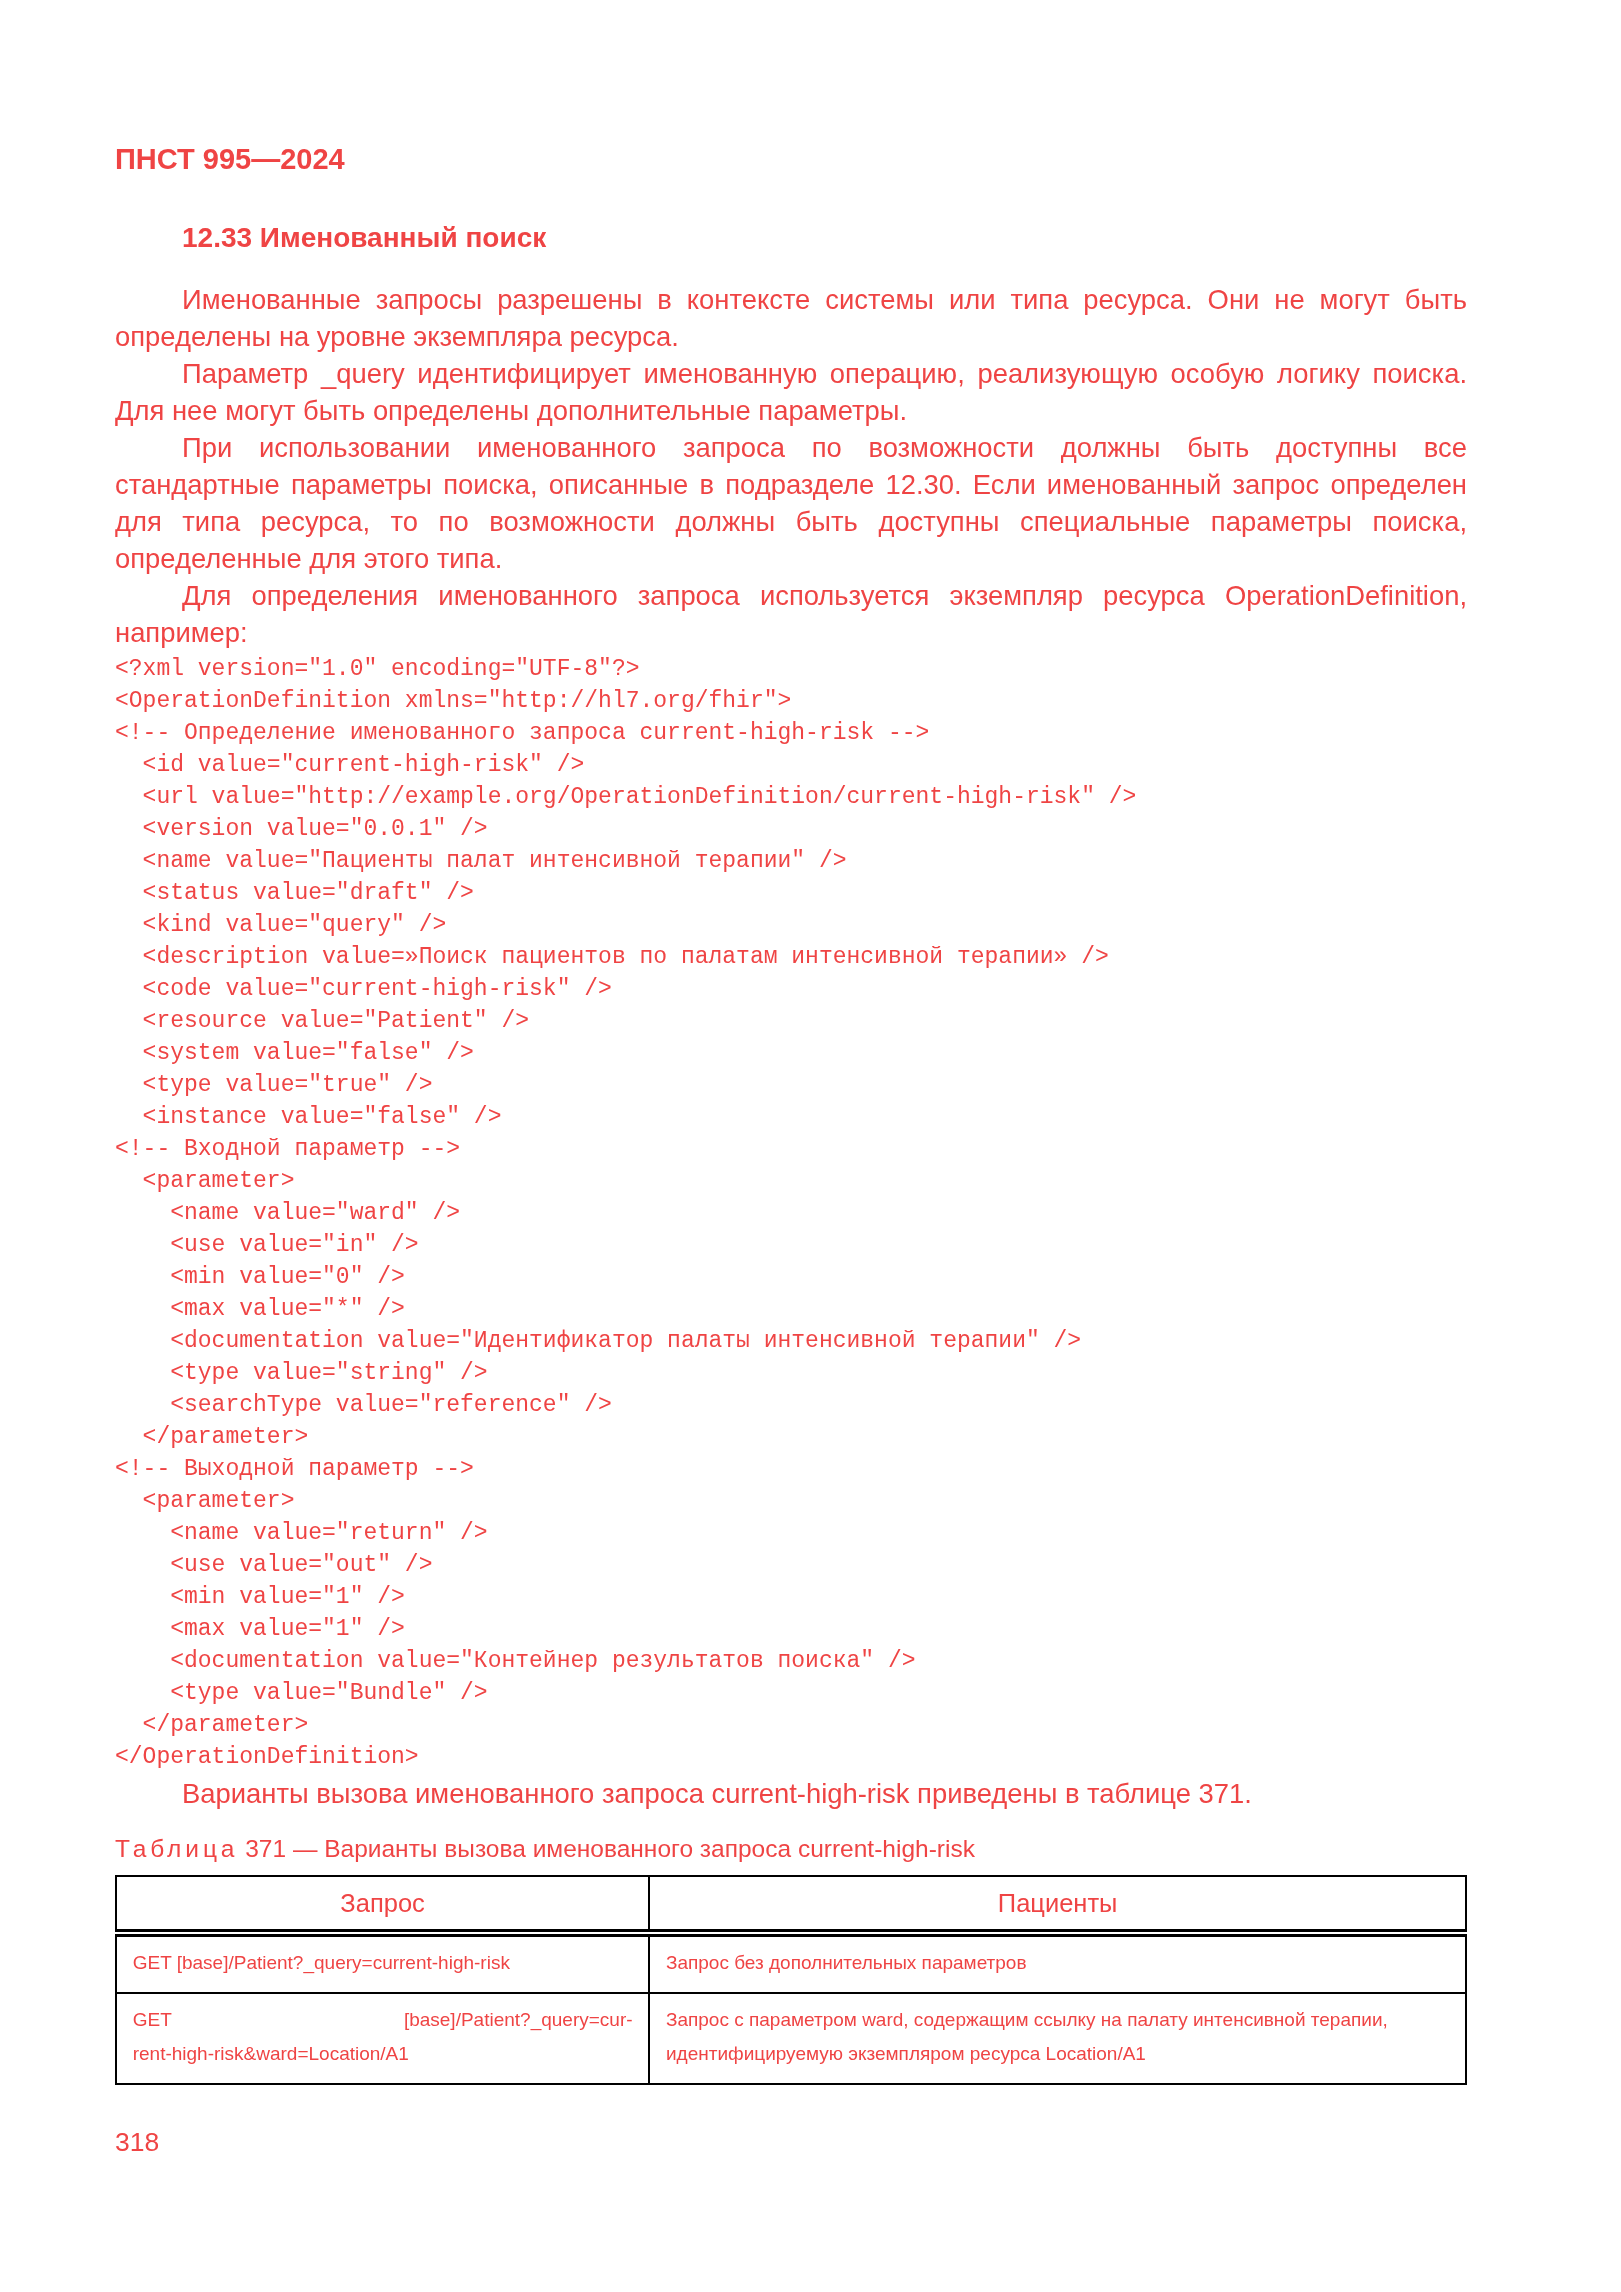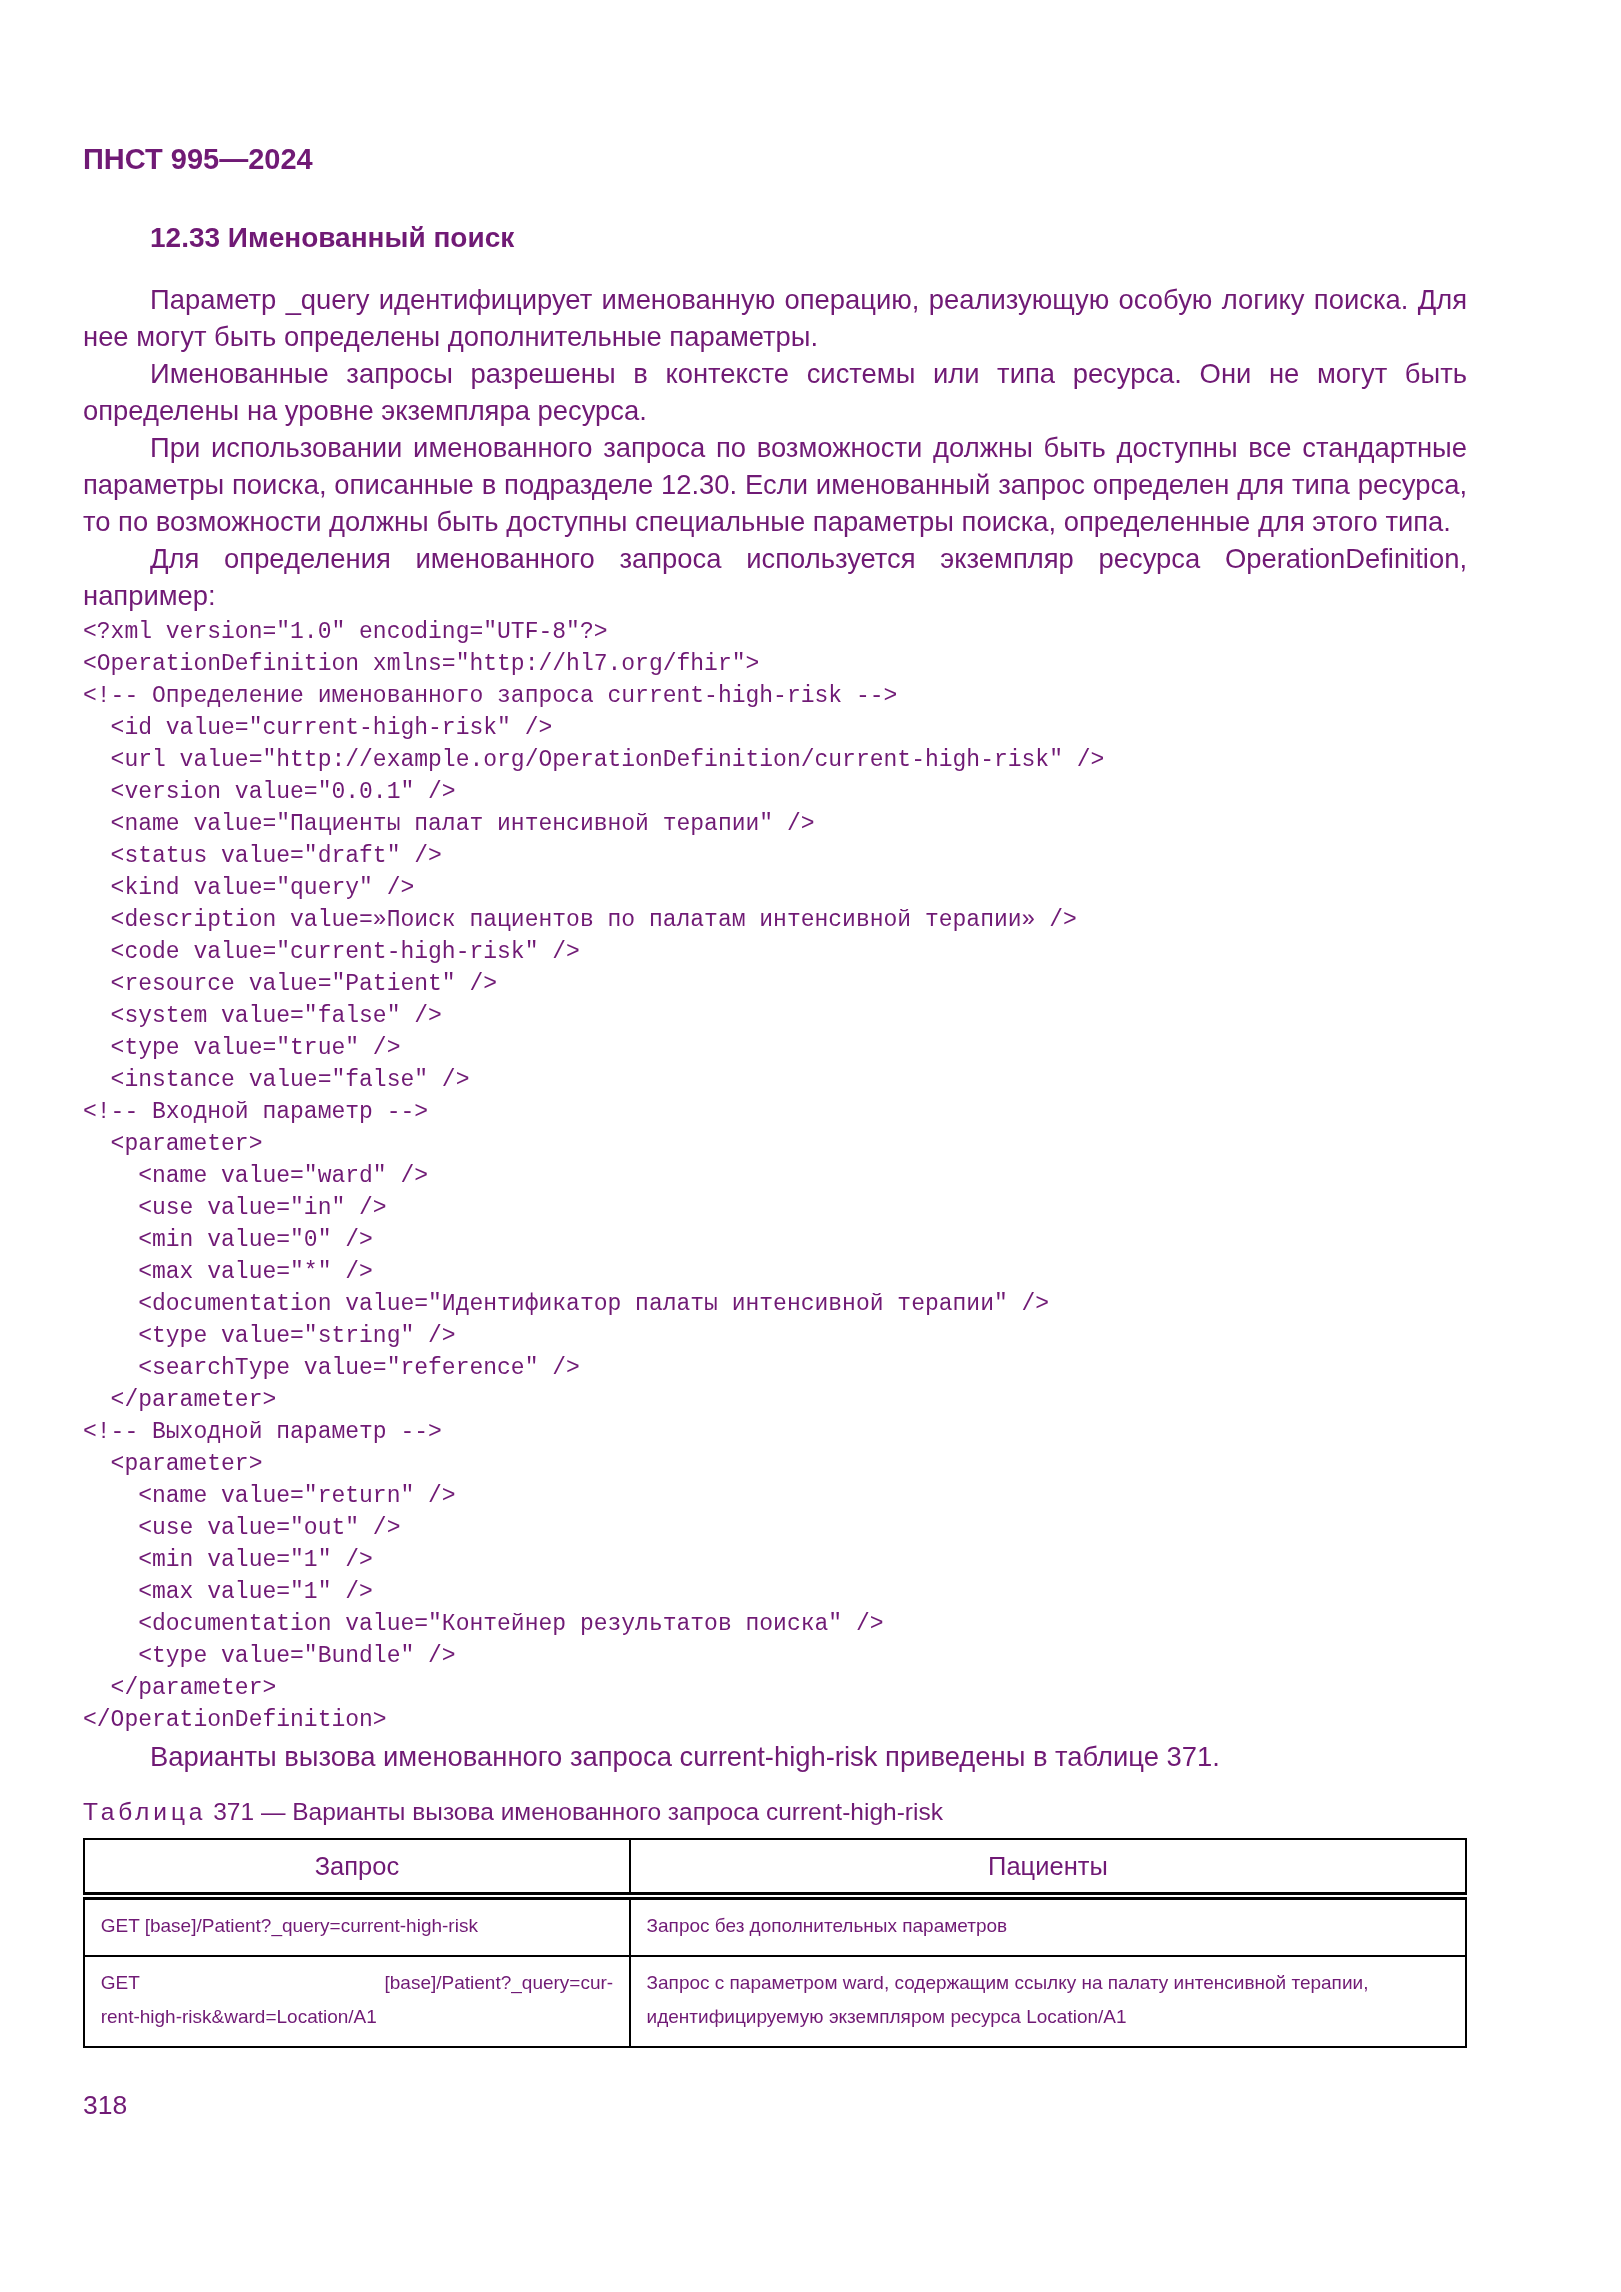--- a/index.html
+++ b/index.html
@@ -1,19 +1,19 @@
 <!DOCTYPE html>
 <html><head>
 <meta charset="utf-8">
 <style>
   html,body{margin:0;padding:0;background:#e8e8e8;}
   .page{
     width:1621px;height:2293px;background:#ffffff;margin:0 auto;
-    box-sizing:border-box;padding:143px 154px 0 83px;
-    font-family:"Liberation Sans",sans-serif;color:#701a75;
+    box-sizing:border-box;padding:143px 154px 0 115px;
+    font-family:"Liberation Sans",sans-serif;color:#ef4444;
     position:relative;
   }
   .doc-code{
     font-weight:bold;font-size:29px;line-height:33px;margin:0 0 45px 0;
   }
   .section-heading{
     font-weight:bold;font-size:28px;line-height:33px;margin:0 0 27.4px 67px;
   }
   .para{
     font-size:27.4px;line-height:37px;text-align:justify;text-indent:67px;margin:0;
@@ -48,22 +48,22 @@
 </style>
 </head>
 <body>
 
 <div class="page">
 
   <div class="doc-code">ПНСТ 995—2024</div>
 
   <div class="section-heading">12.33 Именованный поиск</div>
 
+  <p class="para">Именованные запросы разрешены в контексте системы или типа ресурса. Они не могут быть определены на уровне экземпляра ресурса.</p>
   <p class="para">Параметр _query идентифицирует именованную операцию, реализующую особую логику поиска. Для нее могут быть определены дополнительные параметры.</p>
-  <p class="para">Именованные запросы разрешены в контексте системы или типа ресурса. Они не могут быть определены на уровне экземпляра ресурса.</p>
   <p class="para">При использовании именованного запроса по возможности должны быть доступны все стандартные параметры поиска, описанные в подразделе 12.30. Если именованный запрос определен для типа ресурса, то по возможности должны быть доступны специальные параметры поиска, определенные для этого типа.</p>
   <p class="para">Для определения именованного запроса используется экземпляр ресурса OperationDefinition, например:</p>
 
   <div class="code-block">
       <div class="code-line">&lt;?xml version="1.0" encoding="UTF-8"?&gt;</div>
       <div class="code-line">&lt;OperationDefinition xmlns="http://hl7.org/fhir"&gt;</div>
       <div class="code-line">&lt;!-- Определение именованного запроса current-high-risk --&gt;</div>
       <div class="code-line">  &lt;id value="current-high-risk" /&gt;</div>
       <div class="code-line">  &lt;url value="http://example.org/OperationDefinition/current-high-risk" /&gt;</div>
       <div class="code-line">  &lt;version value="0.0.1" /&gt;</div>

